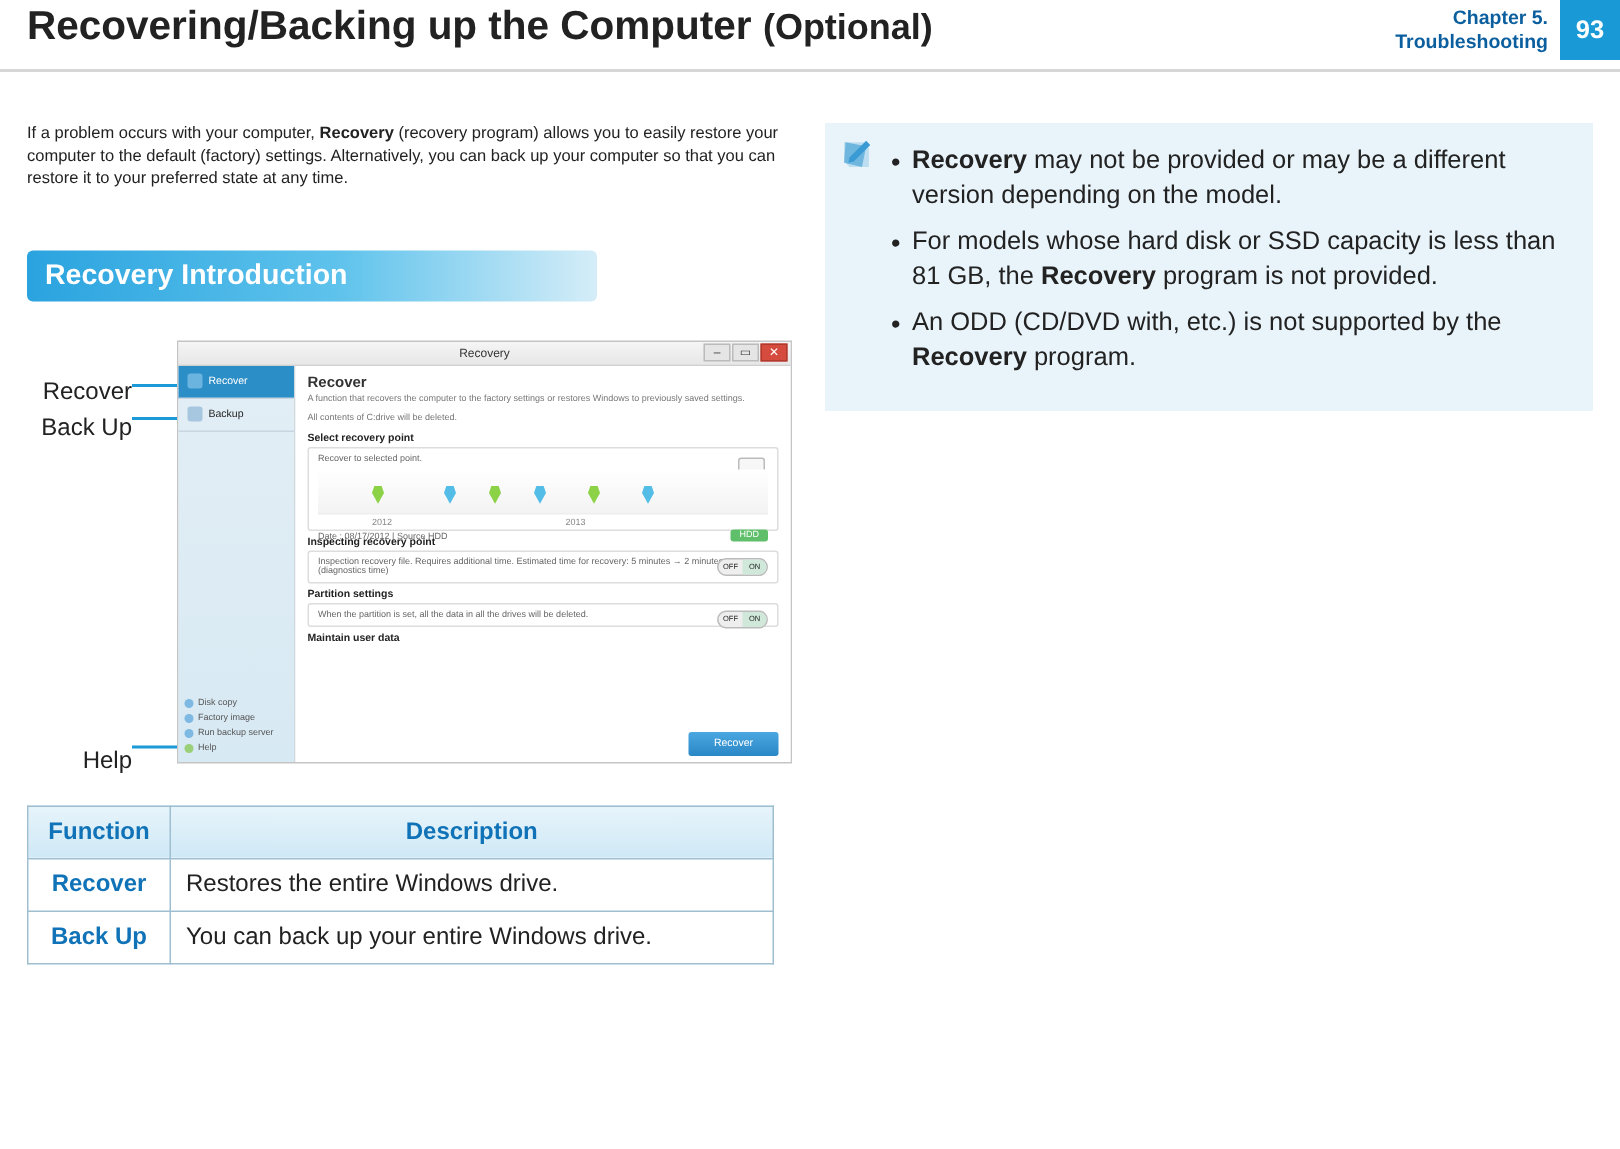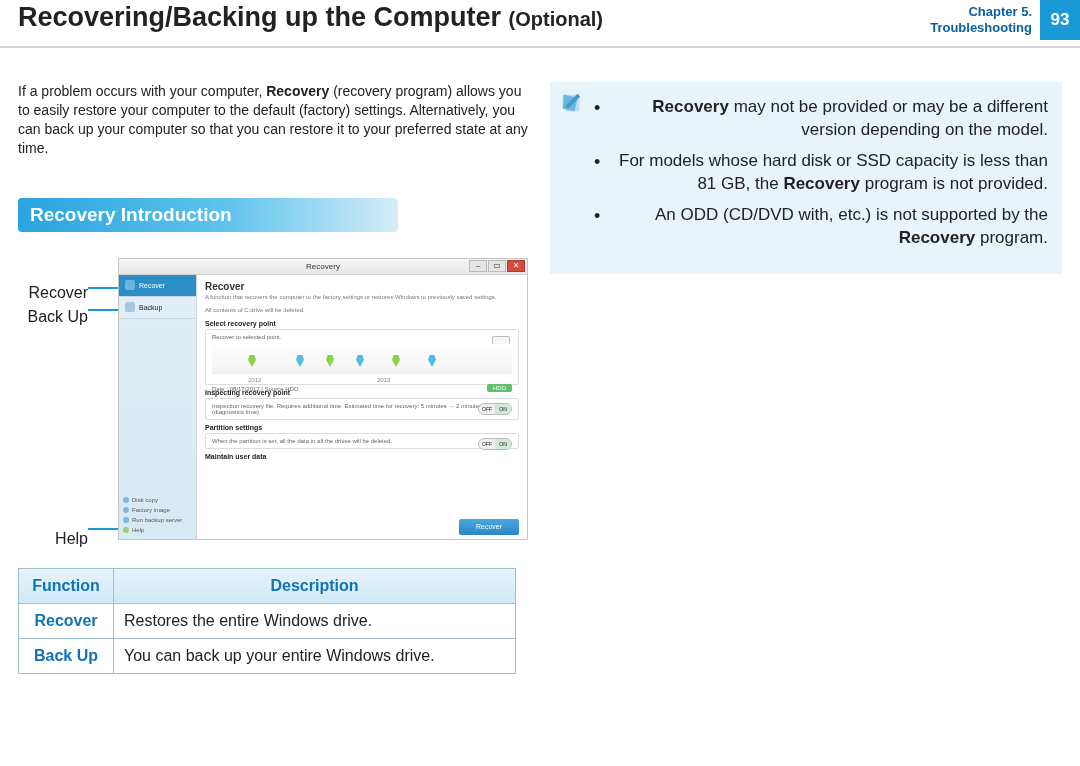--- a/index.html
+++ b/index.html
@@ -19,21 +19,21 @@
   .header-title {
     position: absolute;
     left: 18px;
     top: 2px;
     font-size: 27px;
     font-weight: 700;
     color: #222;
   }
   .header-title .opt {
     font-weight: 600;
-    font-size: 20px;
+    font-size: 24px;
   }
   .page-badge {
     position: absolute;
     right: 0;
     top: 0;
     width: 40px;
     height: 40px;
     background: #199ad6;
     color: #fff;
     font-weight: 700;
@@ -54,21 +54,21 @@
   .hr {
     position: absolute;
     left: 0; right: 0; top: 46px;
     height: 2px;
     background: #d6d6d6;
   }
   
   .content { display: flex; padding: 30px 18px 0 18px; gap: 20px; }
   .col { flex: 1; }
   .intro-para {
-    font-size: 14px;
+    font-size: 11px;
     line-height: 1.35;
   }
   .intro-para b { font-weight: 700; }
 
   .section-bar {
     margin-top: 40px;
     width: 380px;
     height: 34px;
     border-radius: 4px;
     background: linear-gradient(to right, #2aa3df 0%, #5fc3ec 55%, #d5edf8 100%);
@@ -197,21 +197,21 @@
     font-size: 17px;
     line-height: 1.35;
     position: relative;
   }
   .tip-icon {
     position: absolute; left: 10px; top: 10px;
     width: 22px; height: 22px;
   }
   .tip-icon svg { width:100%; height:100%; }
   .tip ul { list-style: none; }
-  .tip li { position: relative; padding-left: 14px; margin-bottom: 8px; text-align: right; }
+  .tip li { position: relative; padding-left: 14px; margin-bottom: 8px; }
   .tip li::before {
     content: "•";
     position: absolute; left: 0; top: 0;
     font-size: 18px;
   }
 </style>
 </head>
 <body>
 
 <div class="header">

